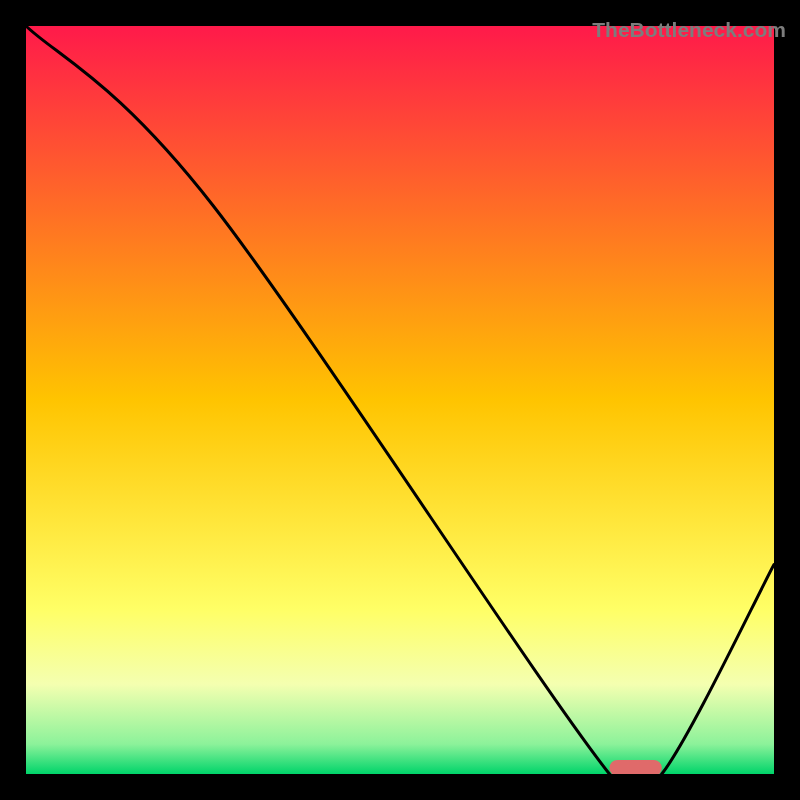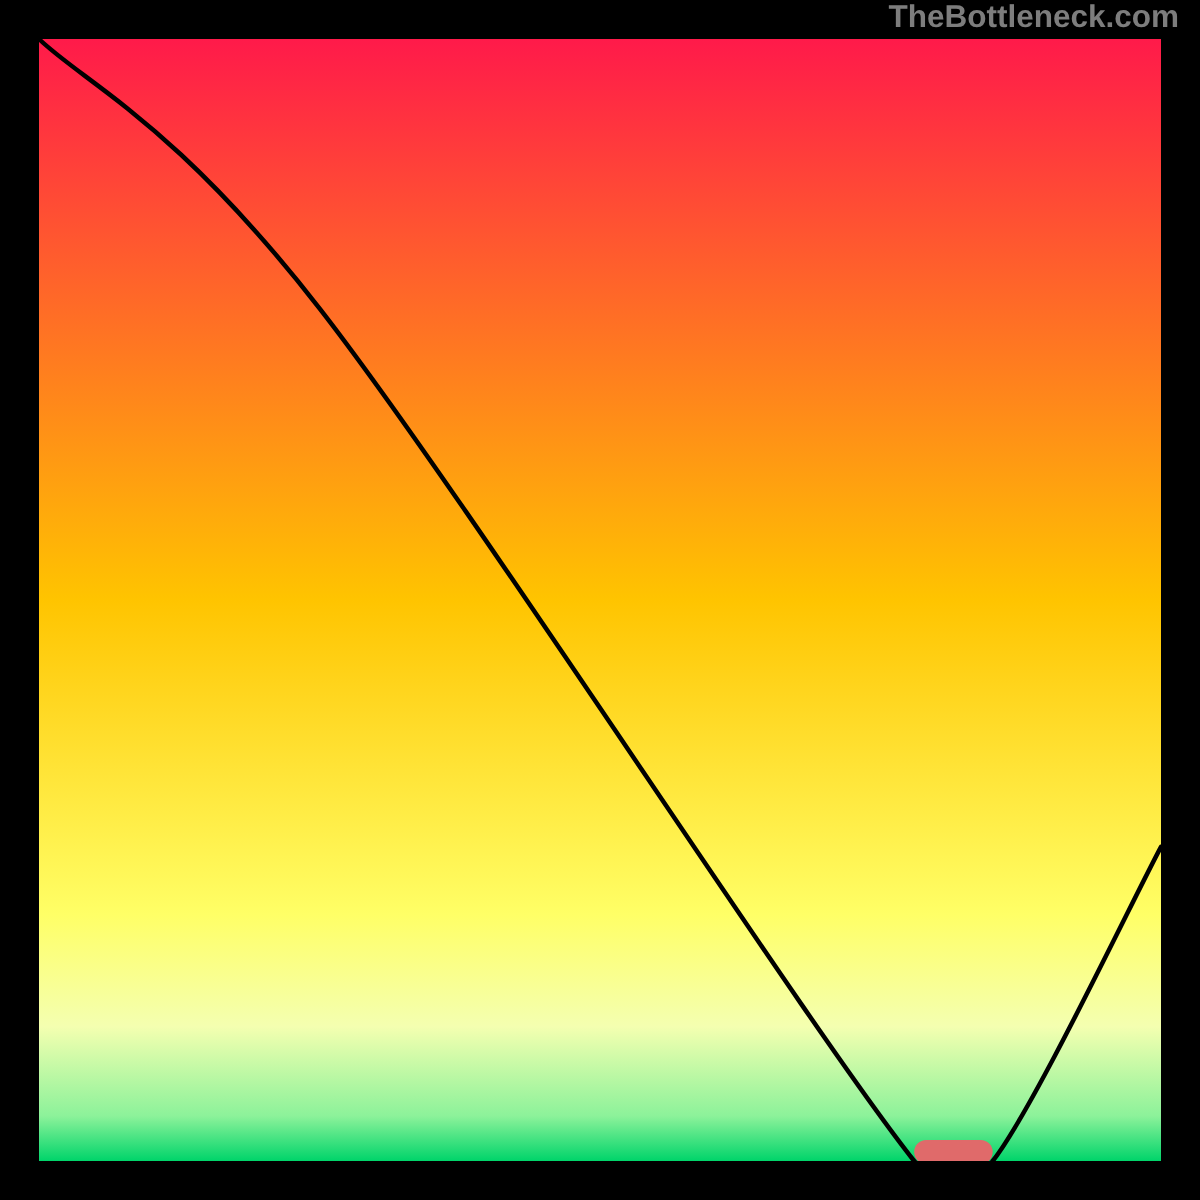--- a/index.html
+++ b/index.html
@@ -6,21 +6,21 @@
     margin: 0;
     padding: 0;
     width: 800px;
     height: 800px;
     background: #ffffff;
     font-family: Arial, Helvetica, sans-serif;
     position: relative;
   }
   .watermark {
     position: absolute;
-    top: 0;
+    top: 18px;
     right: 14px;
     font-size: 21px;
     font-weight: bold;
     color: #7d7d7d;
     z-index: 10;
   }
   .chart-wrap {
     position: absolute;
     left: 0;
     top: 0;

